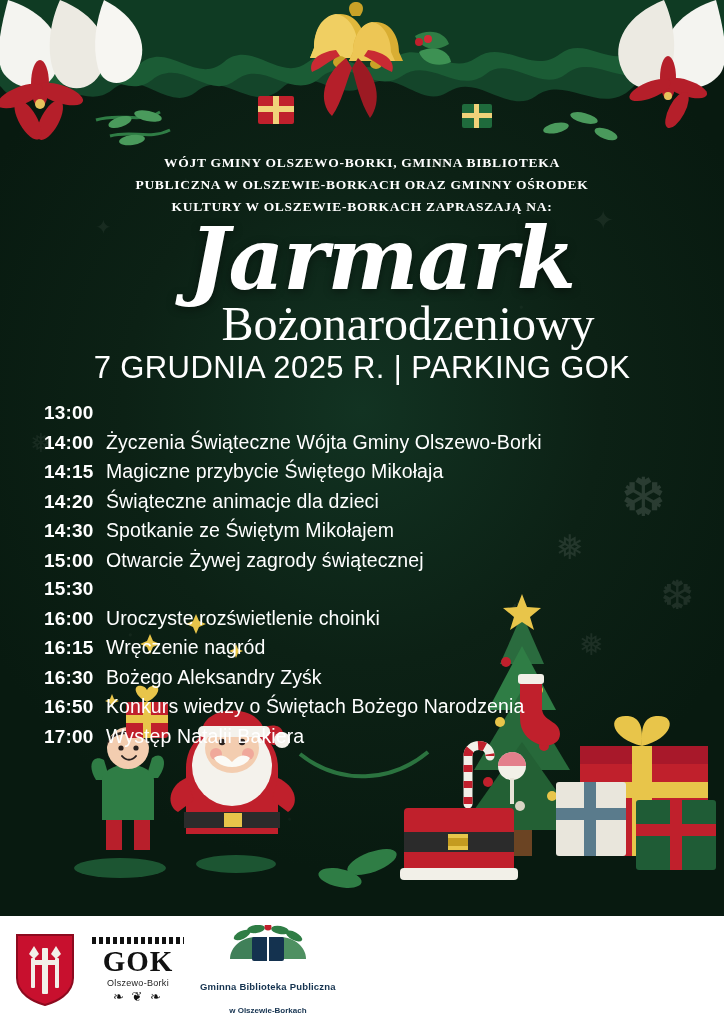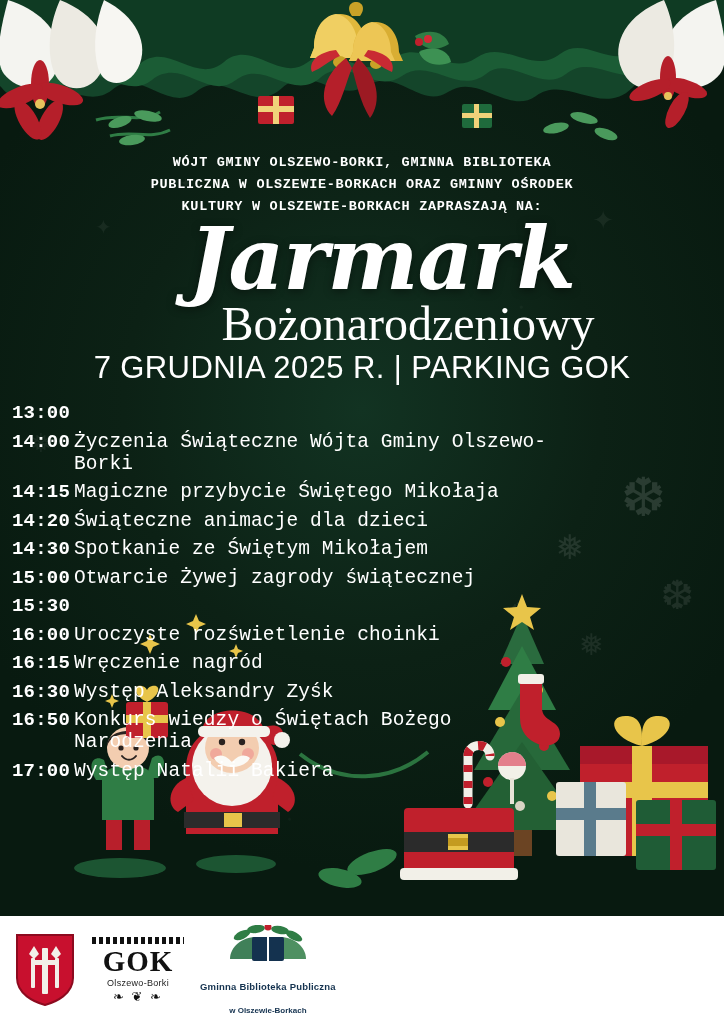--- a/index.html
+++ b/index.html
@@ -74,21 +74,21 @@
 
   
   .intro {
     position: absolute;
     top: 152px;
     left: 0; right: 0;
     text-align: center;
     z-index: 6;
   }
   .intro div {
-    font-family: Liberation Mono, monospace;
+    font-family: Liberation Serif, serif;
     font-size: 13.5px;
     letter-spacing: 0.7px;
     font-weight: 700;
     line-height: 1.62;
     color: #ffffff;
     text-transform: uppercase;
   }
 
   .title-wrap {
     position: absolute;
@@ -125,24 +125,23 @@
     font-weight: 400;
     letter-spacing: 0.4px;
     color: #ffffff;
     z-index: 6;
   }
 
   
   .schedule {
     position: absolute;
     top: 402px;
-    left: 12px;
+    left: 44px;
     z-index: 6;
     width: 560px;
-    font-family: Liberation Mono, monospace;
   }
   .row {
     display: flex;
     align-items: baseline;
     margin-bottom: 6.5px;
   }
   .row .time {
     width: 62px;
     flex: 0 0 62px;
     font-size: 19px;
@@ -370,21 +369,21 @@
     <div class="row">
       <div class="time">16:00</div>
       <div class="evt">Uroczyste rozświetlenie choinki</div>
     </div>
     <div class="row">
       <div class="time">16:15</div>
       <div class="evt">Wręczenie nagród</div>
     </div>
     <div class="row">
       <div class="time">16:30</div>
-      <div class="evt">Występ Aleksandry Zyśk</div>
+      <div class="evt">Bożego Aleksandry Zyśk</div>
     </div>
     <div class="row">
       <div class="time">16:50</div>
       <div class="evt">Konkurs wiedzy o Świętach Bożego Narodzenia</div>
     </div>
     <div class="row">
       <div class="time">17:00</div>
       <div class="evt">Występ Natalii Bakiera</div>
     </div>
   </div>

